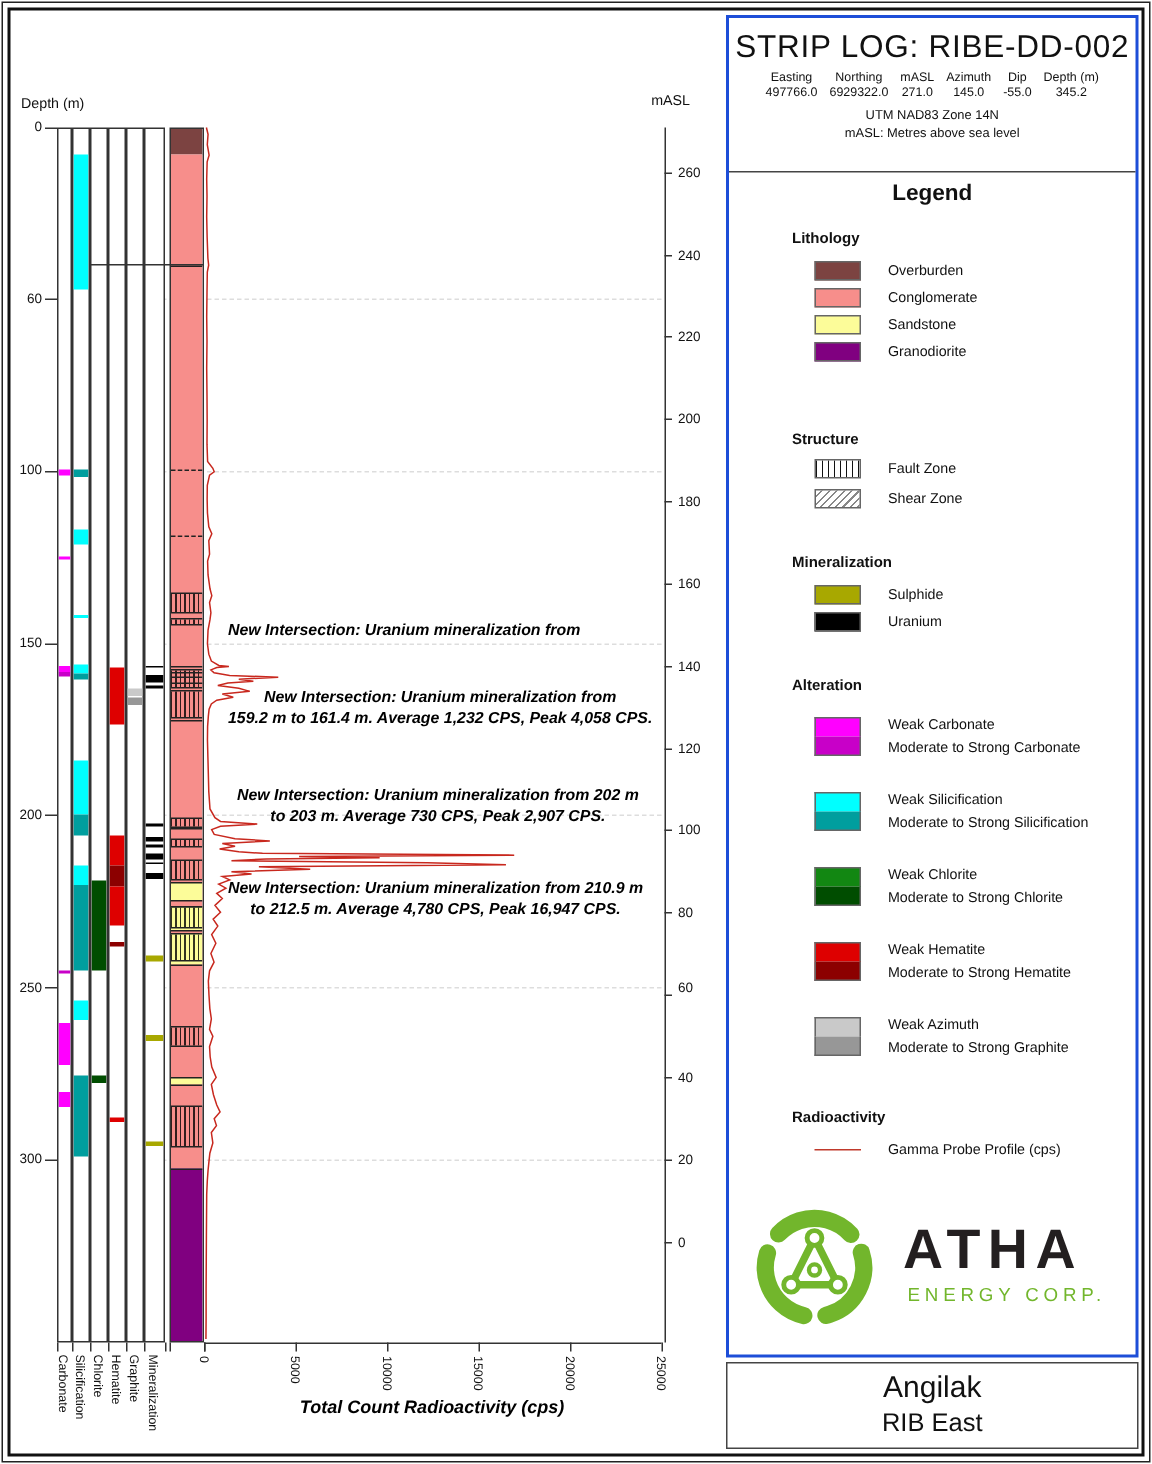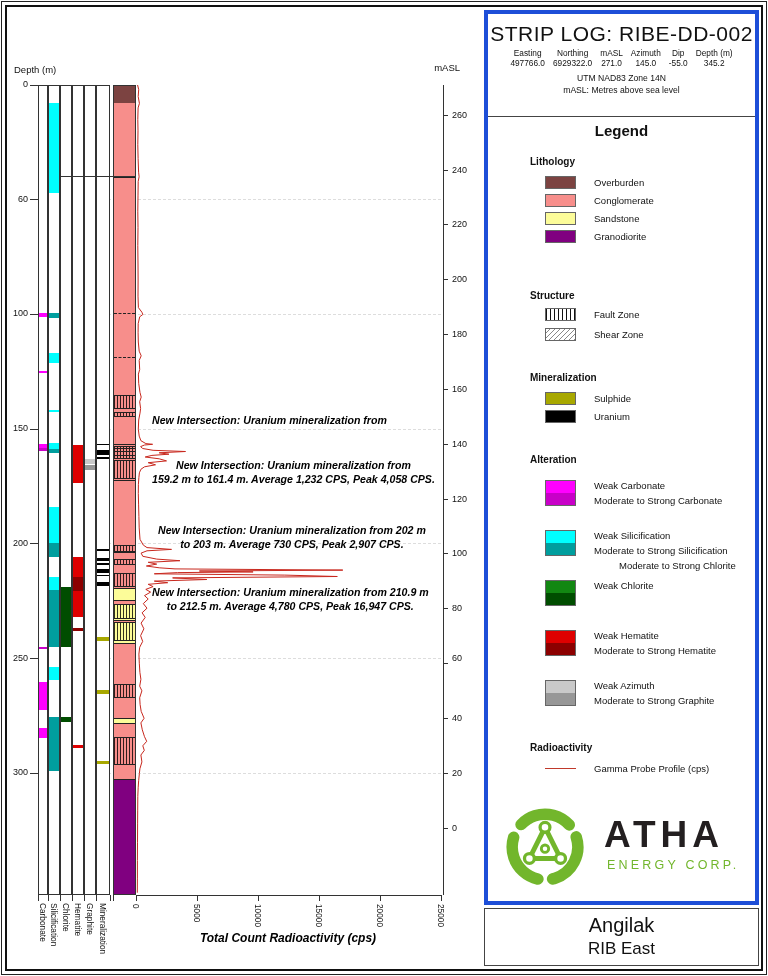--- a/index.html
+++ b/index.html
@@ -14,21 +14,21 @@
   .colframe{position:absolute;border:1px solid #333;background:#fff;overflow:hidden}
   .fill{position:absolute;left:0;right:0}
   .fault{position:absolute;left:0;right:0;background:repeating-linear-gradient(90deg,rgba(0,0,0,.8) 0 1px,rgba(255,255,255,0) 1px 3px);border-top:1px solid #222;border-bottom:1px solid #222}
   .cline{position:absolute;left:0;right:0;height:0;border-top:1px solid #222}
   .cline.dashed{border-top-style:dashed}
   .vtext{position:absolute;writing-mode:vertical-rl;font-size:8.3px;color:#111;white-space:nowrap}
   .axis-label-x{position:absolute;font-weight:bold;font-style:italic;font-size:12px;text-align:center;color:#000}
   .small-label{position:absolute;font-size:9.5px;color:#111}
   .ann{position:absolute;font-weight:bold;font-style:italic;font-size:10.6px;line-height:1.3;text-align:center;color:#000;white-space:nowrap}
   
-  #panel{position:absolute;left:484px;top:10px;width:275px;height:895px;border:4px solid #1d4ed8;background:#fff}
+  #panel{position:absolute;left:484px;top:10px;width:275px;height:895px;border:2px solid #1d4ed8;background:#fff}
   #titleblock{position:absolute;left:0;top:0;right:0;height:103px;border-bottom:1px solid #444;text-align:center}
   #panel-title{margin-top:8px;font-size:21px;letter-spacing:.5px;color:#111}
   #header-fields{display:flex;justify-content:center;margin-top:2px}
   .hf-cell{padding:0 4px;font-size:8.3px;color:#111;text-align:center}
   .hf-label{display:block}
   .hf-value{display:block}
   #header-notes{margin-top:4px;font-size:8.6px;line-height:1.4;color:#111}
   #legend-title{position:absolute;top:108px;left:0;right:0;text-align:center;font-weight:bold;font-size:15px;color:#111}
   .lg-header{position:absolute;left:42px;font-weight:bold;font-size:10px;color:#111}
   .swatch{position:absolute;left:57px;width:31px;height:13px;border:1px solid #666}
@@ -115,21 +115,21 @@
         <div class="swatch swatch-noborder" style="top: 479px; background: rgb(200, 0, 200); border-top: none; border-right: 1px solid rgb(102, 102, 102); border-bottom: 1px solid rgb(102, 102, 102); border-left: 1px solid rgb(102, 102, 102); border-image: initial;"></div>
         <div class="lg-label" style="top: 466px;">Weak Carbonate</div>
         <div class="lg-label" style="top: 481px;">Moderate to Strong Carbonate</div>
         <div class="swatch swatch-noborder" style="top: 516px; background: rgb(0, 255, 255); border-top: 1px solid rgb(102, 102, 102); border-right: 1px solid rgb(102, 102, 102); border-bottom: none; border-left: 1px solid rgb(102, 102, 102); border-image: initial;"></div>
         <div class="swatch swatch-noborder" style="top: 529px; background: rgb(0, 158, 158); border-top: none; border-right: 1px solid rgb(102, 102, 102); border-bottom: 1px solid rgb(102, 102, 102); border-left: 1px solid rgb(102, 102, 102); border-image: initial;"></div>
         <div class="lg-label" style="top: 516px;">Weak Silicification</div>
         <div class="lg-label" style="top: 531px;">Moderate to Strong Silicification</div>
         <div class="swatch swatch-noborder" style="top: 566px; background: rgb(18, 135, 18); border-top: 1px solid rgb(102, 102, 102); border-right: 1px solid rgb(102, 102, 102); border-bottom: none; border-left: 1px solid rgb(102, 102, 102); border-image: initial;"></div>
         <div class="swatch swatch-noborder" style="top: 579px; background: rgb(0, 77, 0); border-top: none; border-right: 1px solid rgb(102, 102, 102); border-bottom: 1px solid rgb(102, 102, 102); border-left: 1px solid rgb(102, 102, 102); border-image: initial;"></div>
         <div class="lg-label" style="top: 566px;">Weak Chlorite</div>
-        <div class="lg-label" style="top: 546px; margin-left: 25px;">Moderate to Strong Chlorite</div>
+        <div class="lg-label" style="top: 581px;">Moderate to Strong Chlorite</div>
         <div class="swatch swatch-noborder" style="top: 616px; background: rgb(222, 0, 0); border-top: 1px solid rgb(102, 102, 102); border-right: 1px solid rgb(102, 102, 102); border-bottom: none; border-left: 1px solid rgb(102, 102, 102); border-image: initial;"></div>
         <div class="swatch swatch-noborder" style="top: 629px; background: rgb(140, 0, 0); border-top: none; border-right: 1px solid rgb(102, 102, 102); border-bottom: 1px solid rgb(102, 102, 102); border-left: 1px solid rgb(102, 102, 102); border-image: initial;"></div>
         <div class="lg-label" style="top: 616px;">Weak Hematite</div>
         <div class="lg-label" style="top: 631px;">Moderate to Strong Hematite</div>
         <div class="swatch swatch-noborder" style="top: 666px; background: rgb(201, 201, 201); border-top: 1px solid rgb(102, 102, 102); border-right: 1px solid rgb(102, 102, 102); border-bottom: none; border-left: 1px solid rgb(102, 102, 102); border-image: initial;"></div>
         <div class="swatch swatch-noborder" style="top: 679px; background: rgb(151, 151, 151); border-top: none; border-right: 1px solid rgb(102, 102, 102); border-bottom: 1px solid rgb(102, 102, 102); border-left: 1px solid rgb(102, 102, 102); border-image: initial;"></div>
         <div class="lg-label" style="top: 666px;">Weak Azimuth</div>
         <div class="lg-label" style="top: 681px;">Moderate to Strong Graphite</div>
         <div class="lg-header" style="top: 728px;">Radioactivity</div>
         <div class="lineswatch" style="top: 754px; border-top-color: rgb(192, 57, 43);"></div>

